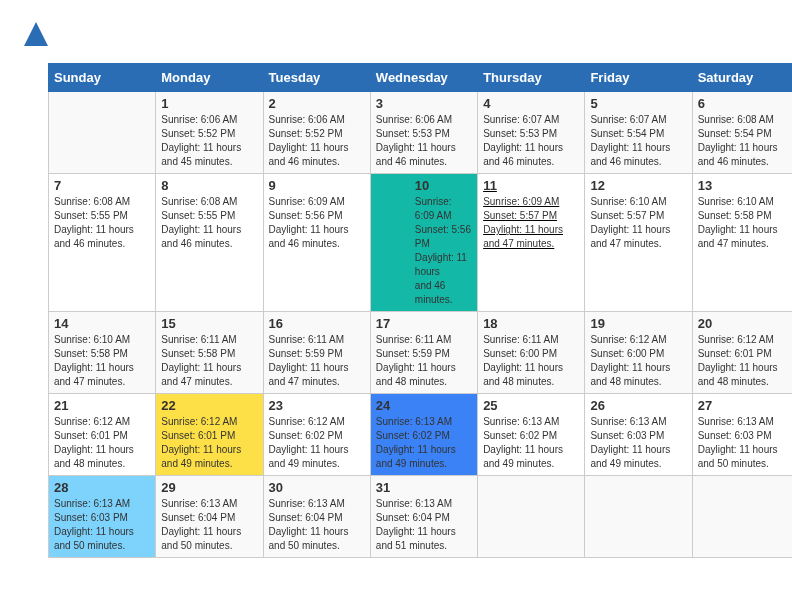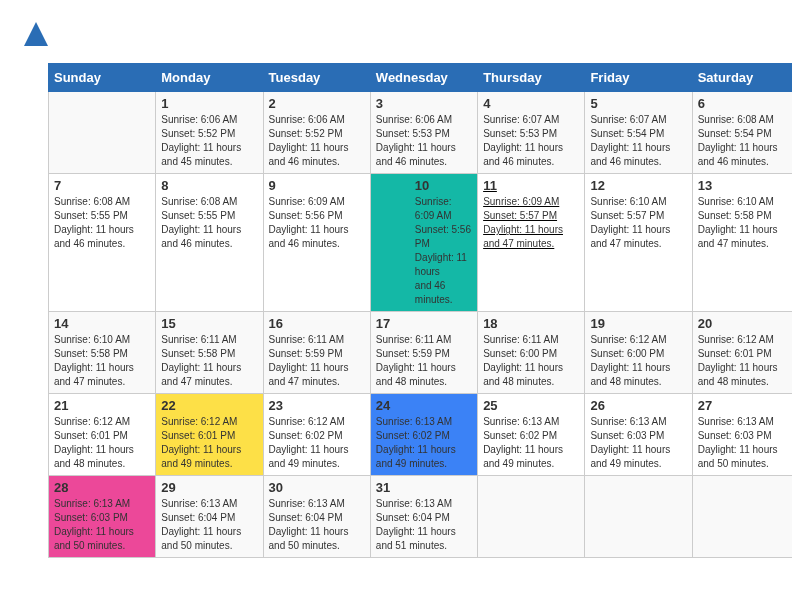--- a/index.html
+++ b/index.html
@@ -233,21 +233,21 @@
         <td style="background-color: rgb(255, 255, 255);">
           <span class="day-number">26</span>
           <div class="day-info">Sunrise: 6:13 AM<br>Sunset: 6:03 PM<br>Daylight: 11 hours<br>and 49 minutes.</div>
         </td>
         <td style="background-color: rgb(255, 255, 255);">
           <span class="day-number">27</span>
           <div class="day-info">Sunrise: 6:13 AM<br>Sunset: 6:03 PM<br>Daylight: 11 hours<br>and 50 minutes.</div>
         </td>
       </tr>
       <tr>
-        <td style="background-color: #ec4899;">
+        <td style="background-color: #7dd3fc;">
           <span class="day-number">28</span>
           <div class="day-info">Sunrise: 6:13 AM<br>Sunset: 6:03 PM<br>Daylight: 11 hours<br>and 50 minutes.</div>
         </td>
         <td style="background-color: rgb(249, 249, 249);">
           <span class="day-number">29</span>
           <div class="day-info">Sunrise: 6:13 AM<br>Sunset: 6:04 PM<br>Daylight: 11 hours<br>and 50 minutes.</div>
         </td>
         <td style="background-color: rgb(249, 249, 249);">
           <span class="day-number">30</span>
           <div class="day-info">Sunrise: 6:13 AM<br>Sunset: 6:04 PM<br>Daylight: 11 hours<br>and 50 minutes.</div>

